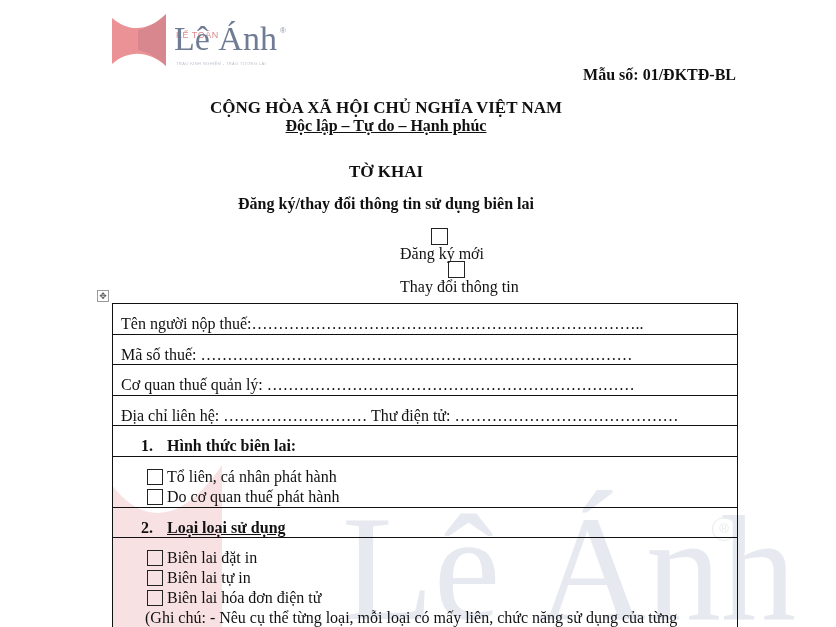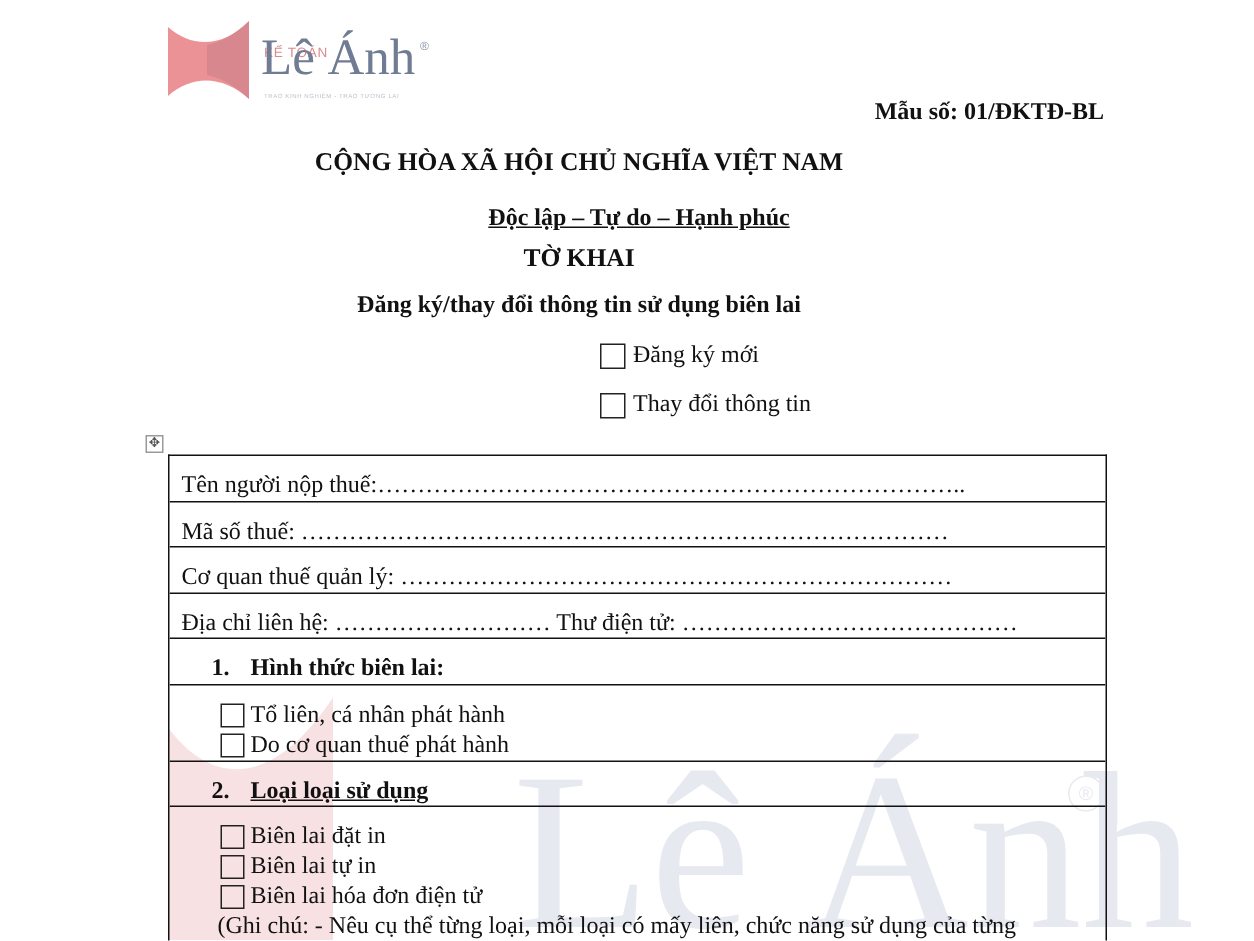--- a/index.html
+++ b/index.html
@@ -12,25 +12,25 @@
     .logo { position: absolute; left: 110px; top: 12px; width: 190px; height: 58px; }
     .logo svg { position: absolute; left: 0; top: 0; }
     .logo .brand-top { position: absolute; left: 66px; top: 18px; font-family: "Liberation Sans", sans-serif; font-size: 9px; color: #d98a8e; letter-spacing: 0.5px; }
     .logo .brand-name { position: absolute; left: 64px; top: 8px; font-family: "Liberation Serif", serif; font-size: 34px; color: #6f7c93; line-height: 38px; }
     .logo .brand-reg { position: absolute; left: 170px; top: 14px; font-family: "Liberation Sans", sans-serif; font-size: 8px; color: #8a93a6; }
     .logo .brand-slogan { position: absolute; left: 66px; top: 49px; font-family: "Liberation Sans", sans-serif; font-size: 4px; color: #b9bfcc; letter-spacing: 0.4px; white-space: nowrap; }
 
     .form-code { position: absolute; right: 100px; top: 66px; font-weight: bold; font-size: 16px; }
     .center { position: absolute; left: 0; width: 772px; text-align: center; font-weight: bold; }
     .nation { top: 98px; font-size: 17px; }
-    .motto { top: 137px; font-size: 16px; text-decoration: underline; padding-left: 40px; }
+    .motto { top: 117px; font-size: 16px; text-decoration: underline; }
     .doc-title { top: 162px; font-size: 17px; }
     .doc-sub { top: 195px; font-size: 16px; }
 
-    .opt { position: absolute; left: 400px; font-size: 16px; display: flex; align-items: center; }
+    .opt { position: absolute; left: 400px; font-size: 16px; display: flex; align-items: center; flex-direction: column; }
     .opt .box { width: 15px; height: 15px; border: 1px solid #222; margin-right: 5px; display: inline-block; }
     .opt1 { top: 228px; }
     .opt2 { top: 261px; align-items: center; }
 
     .move-handle { position: absolute; left: 97px; top: 290px; width: 10px; height: 10px; border: 1px solid #9a9a9a; font-size: 9px; line-height: 10px; text-align: center; color: #555; font-family: "DejaVu Sans", sans-serif; }
 
     .form-table { position: absolute; left: 112px; top: 303px; width: 624px; border: 1.5px solid #111; border-bottom: none; height: 330px; overflow: hidden; }
     .row { border-bottom: 1.3px solid #111; padding: 0 8px; font-size: 16px; line-height: 19.5px; white-space: nowrap; overflow: hidden; margin-top: 10px; }
     .row.multi { white-space: normal; text-align: justify; line-height: 20px; }
     .row.noborder { border-bottom: none; }

